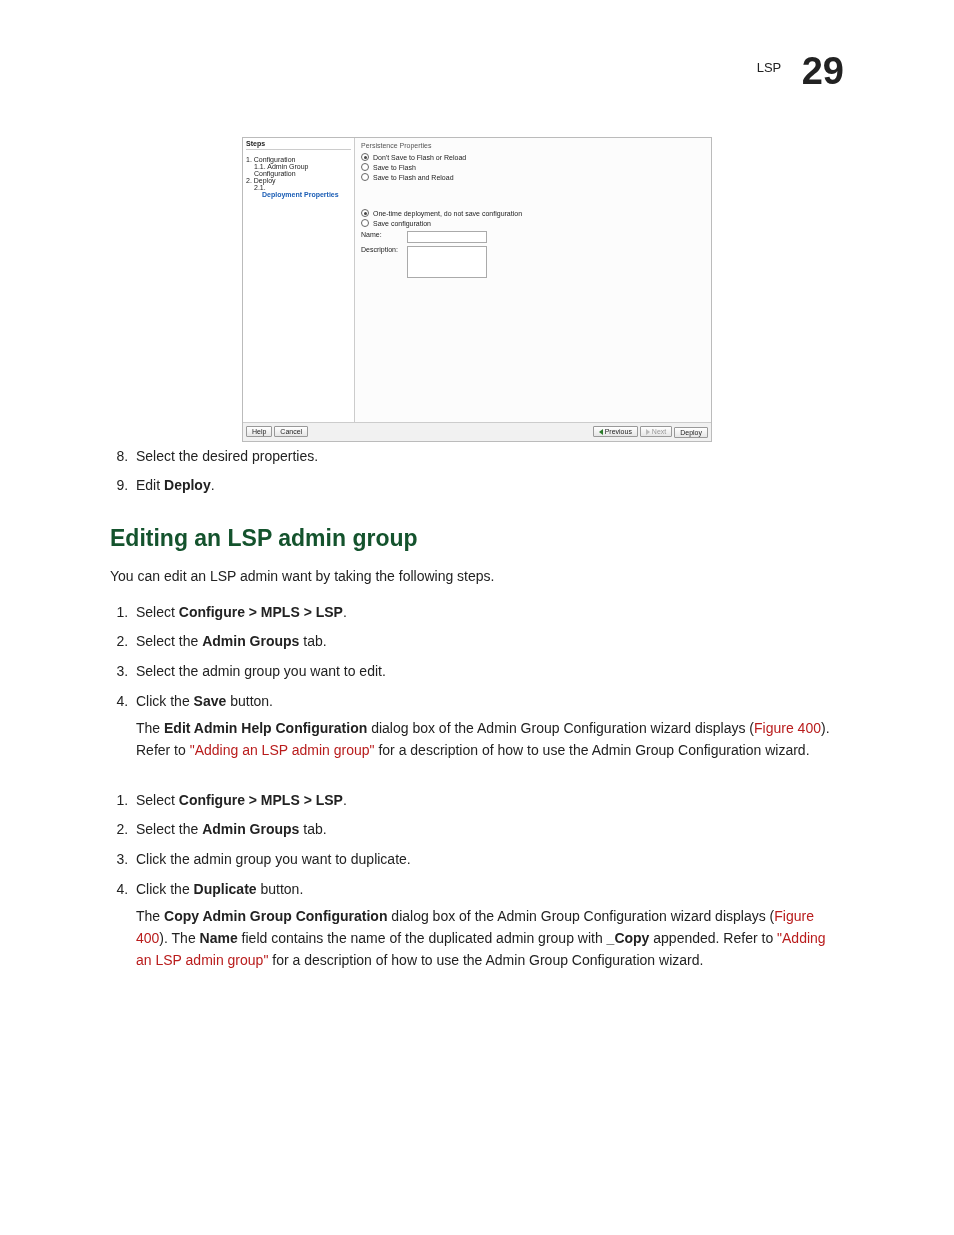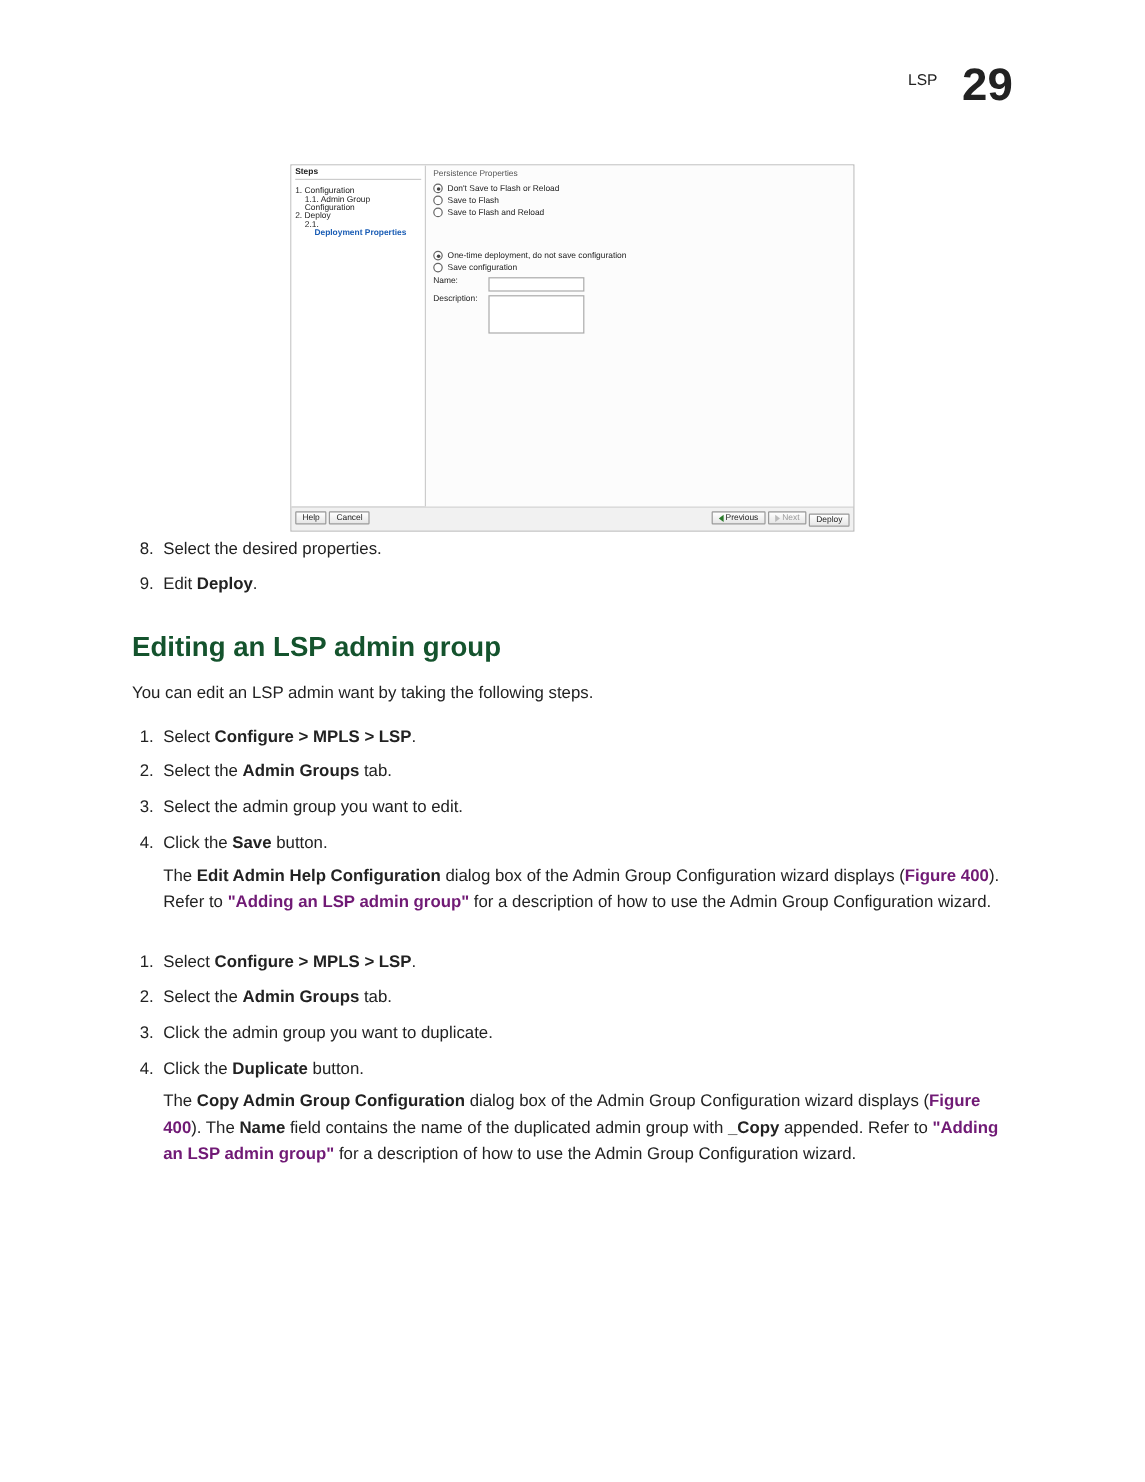--- a/index.html
+++ b/index.html
@@ -148,21 +148,21 @@
     font-weight: 600;
     margin: 26px 0 14px 0;
     color: #14532d;
   }
   p.lead {
     font-size: 14px;
     line-height: 1.55;
     margin: 0 0 14px 0;
   }
   .bold { font-weight: bold; }
-  .link { color: #701a75; font-weight: bold; }
+  .link { color: #b91c1c; }
 </style>
 </head>
 <body>
 
 <div class="page">
 
   <div class="header">
     <span class="header-lsp">LSP</span>
     <span class="header-num">29</span>
   </div>

